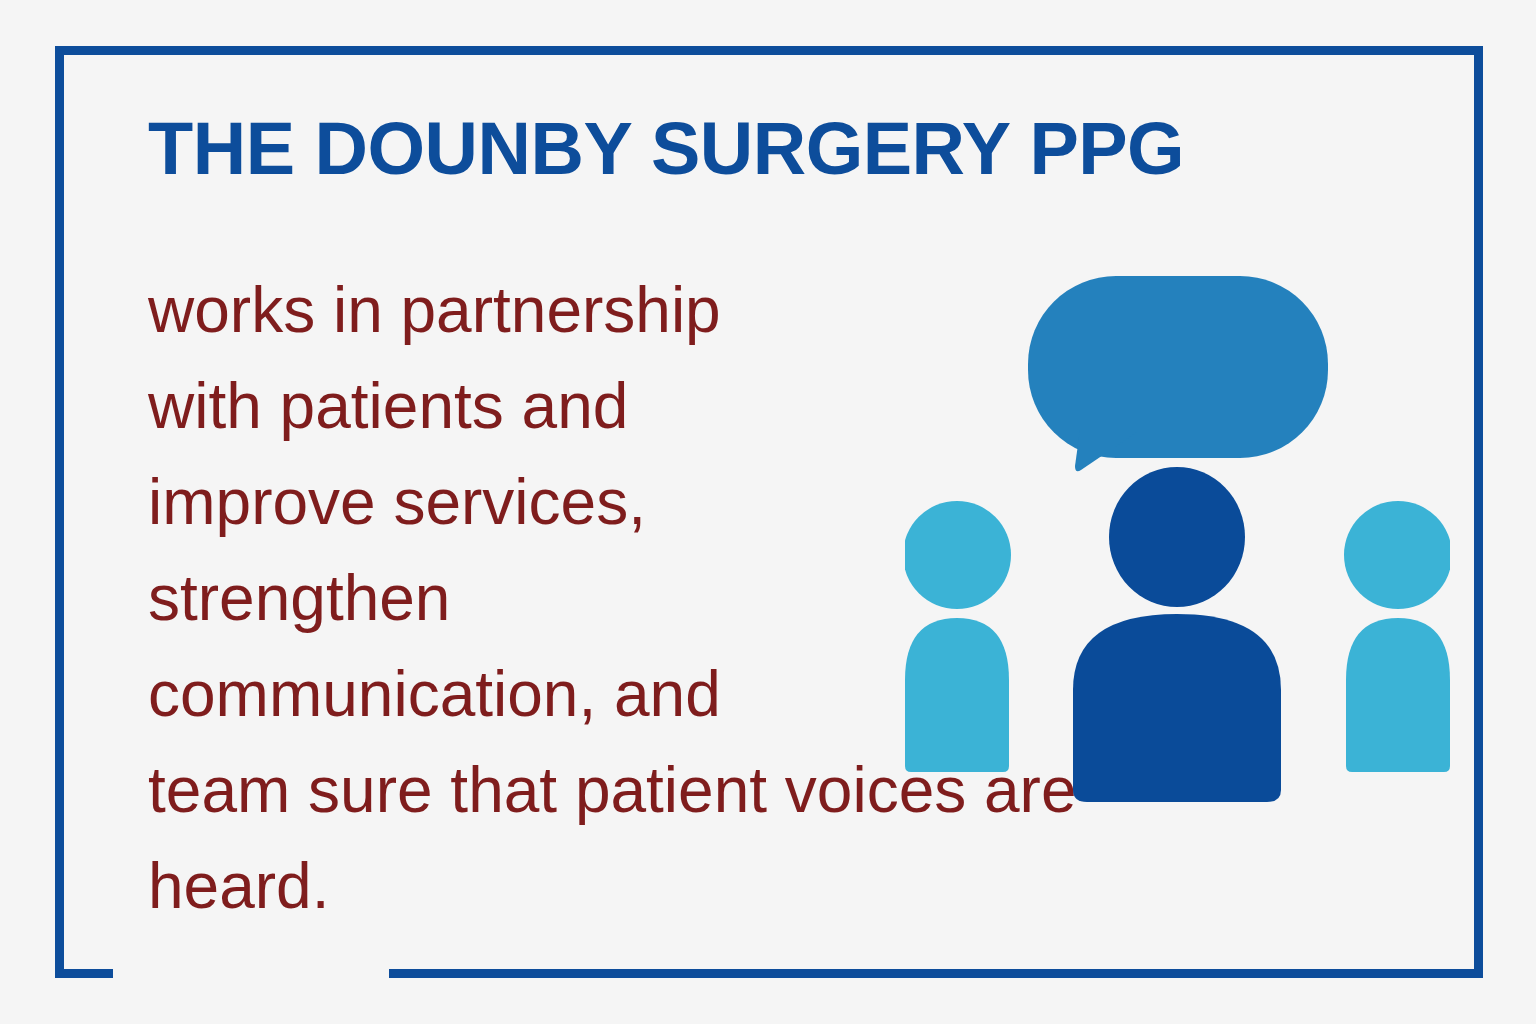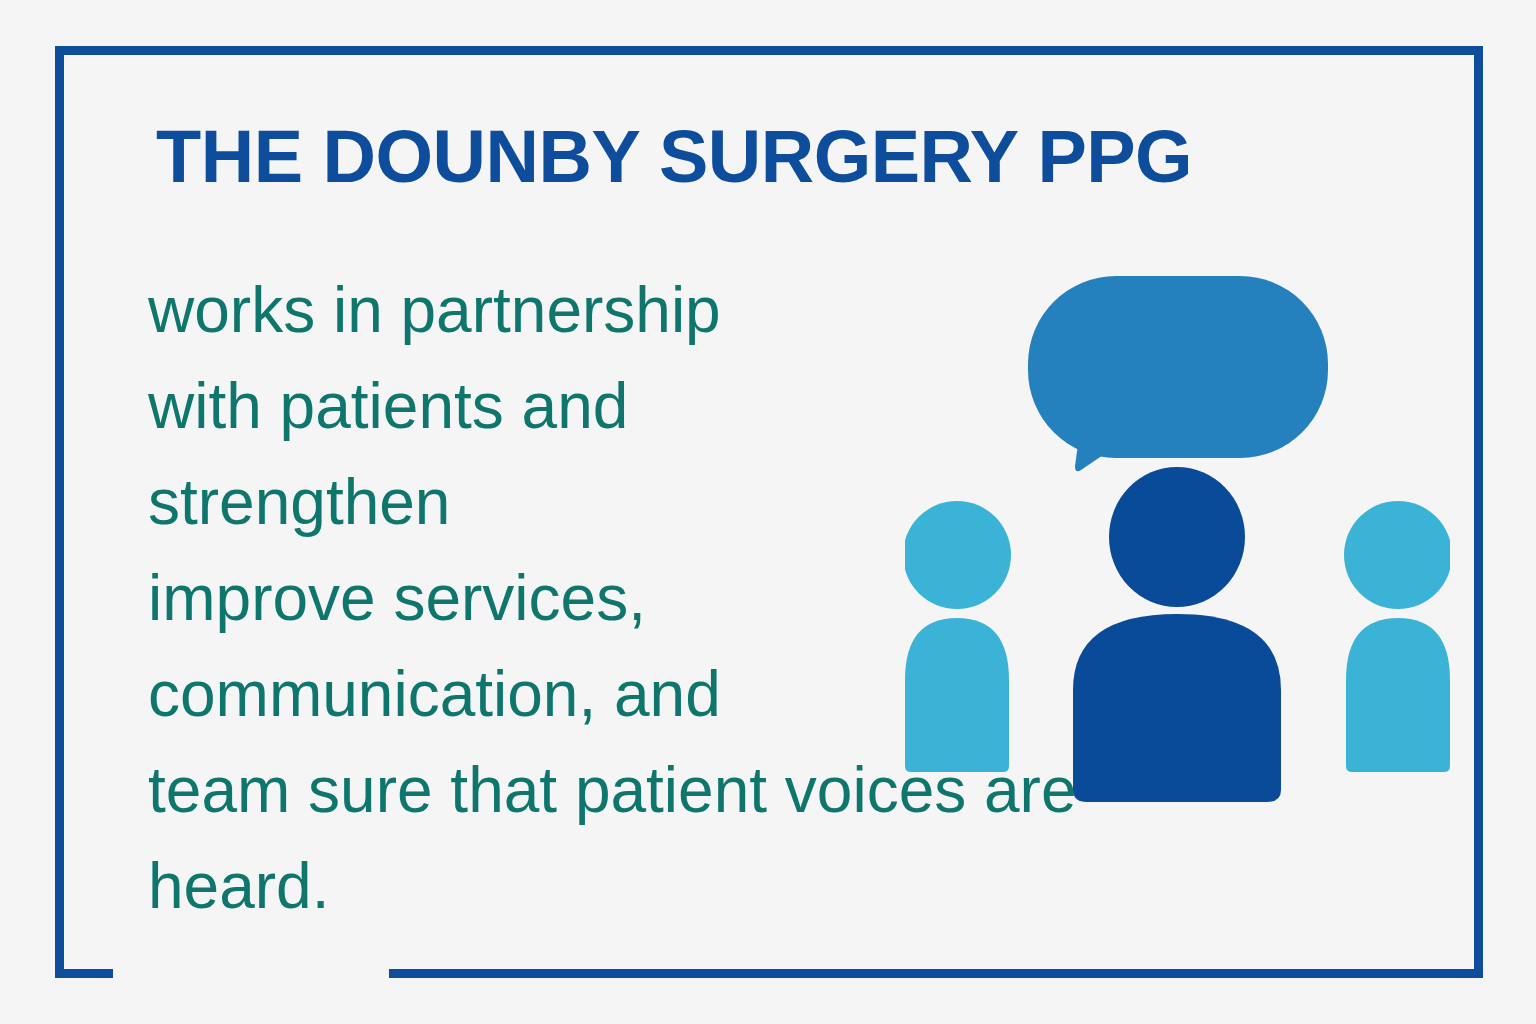--- a/index.html
+++ b/index.html
@@ -63,21 +63,21 @@
     height: 9px;
     background: #0d4d9b;
   }
 
   
   .title {
     position: absolute;
     left: 148px;
     top: 112px;
     width: 1290px;
-    margin: 8px;
+    margin: 0;
     font-family: "Liberation Sans", sans-serif;
     font-weight: bold;
     font-size: 74px;
     line-height: 1.0;
     letter-spacing: -0.5px;
     color: #0d4d9b;
     white-space: nowrap;
   }
 
   
@@ -85,21 +85,21 @@
     position: absolute;
     left: 148px;
     top: 262px;
     width: 1180px;
   }
   .body-line {
     font-family: "Liberation Sans", sans-serif;
     font-weight: 400;
     font-size: 64px;
     line-height: 96px;
-    color: #0f766e;
+    color: #7f1d1d;
     white-space: nowrap;
   }
 
   
   .illustration {
     position: absolute;
     left: 905px;
     top: 260px;
     width: 545px;
     height: 560px;
@@ -119,22 +119,22 @@
   <div class="frame-right"></div>
   <div class="frame-left"></div>
   <div class="frame-bottom-stub"></div>
   <div class="frame-bottom-main"></div>
 
   <h1 class="title">THE DOUNBY SURGERY PPG</h1>
 
   <div class="body-copy">
     <div class="body-line">works in partnership</div>
     <div class="body-line">with patients and</div>
+    <div class="body-line">improve services,</div>
     <div class="body-line">strengthen</div>
-    <div class="body-line">improve services,</div>
     <div class="body-line">communication, and</div>
     <div class="body-line">team sure that patient voices are</div>
     <div class="body-line">heard.</div>
   </div>
 
   <div class="illustration">
     <svg viewBox="0 0 545 560" xmlns="http://www.w3.org/2000/svg" aria-hidden="true">
 
       <g>
         <rect x="123" y="16" width="300" height="182" rx="88" ry="88" fill="#2481bd"></rect>

